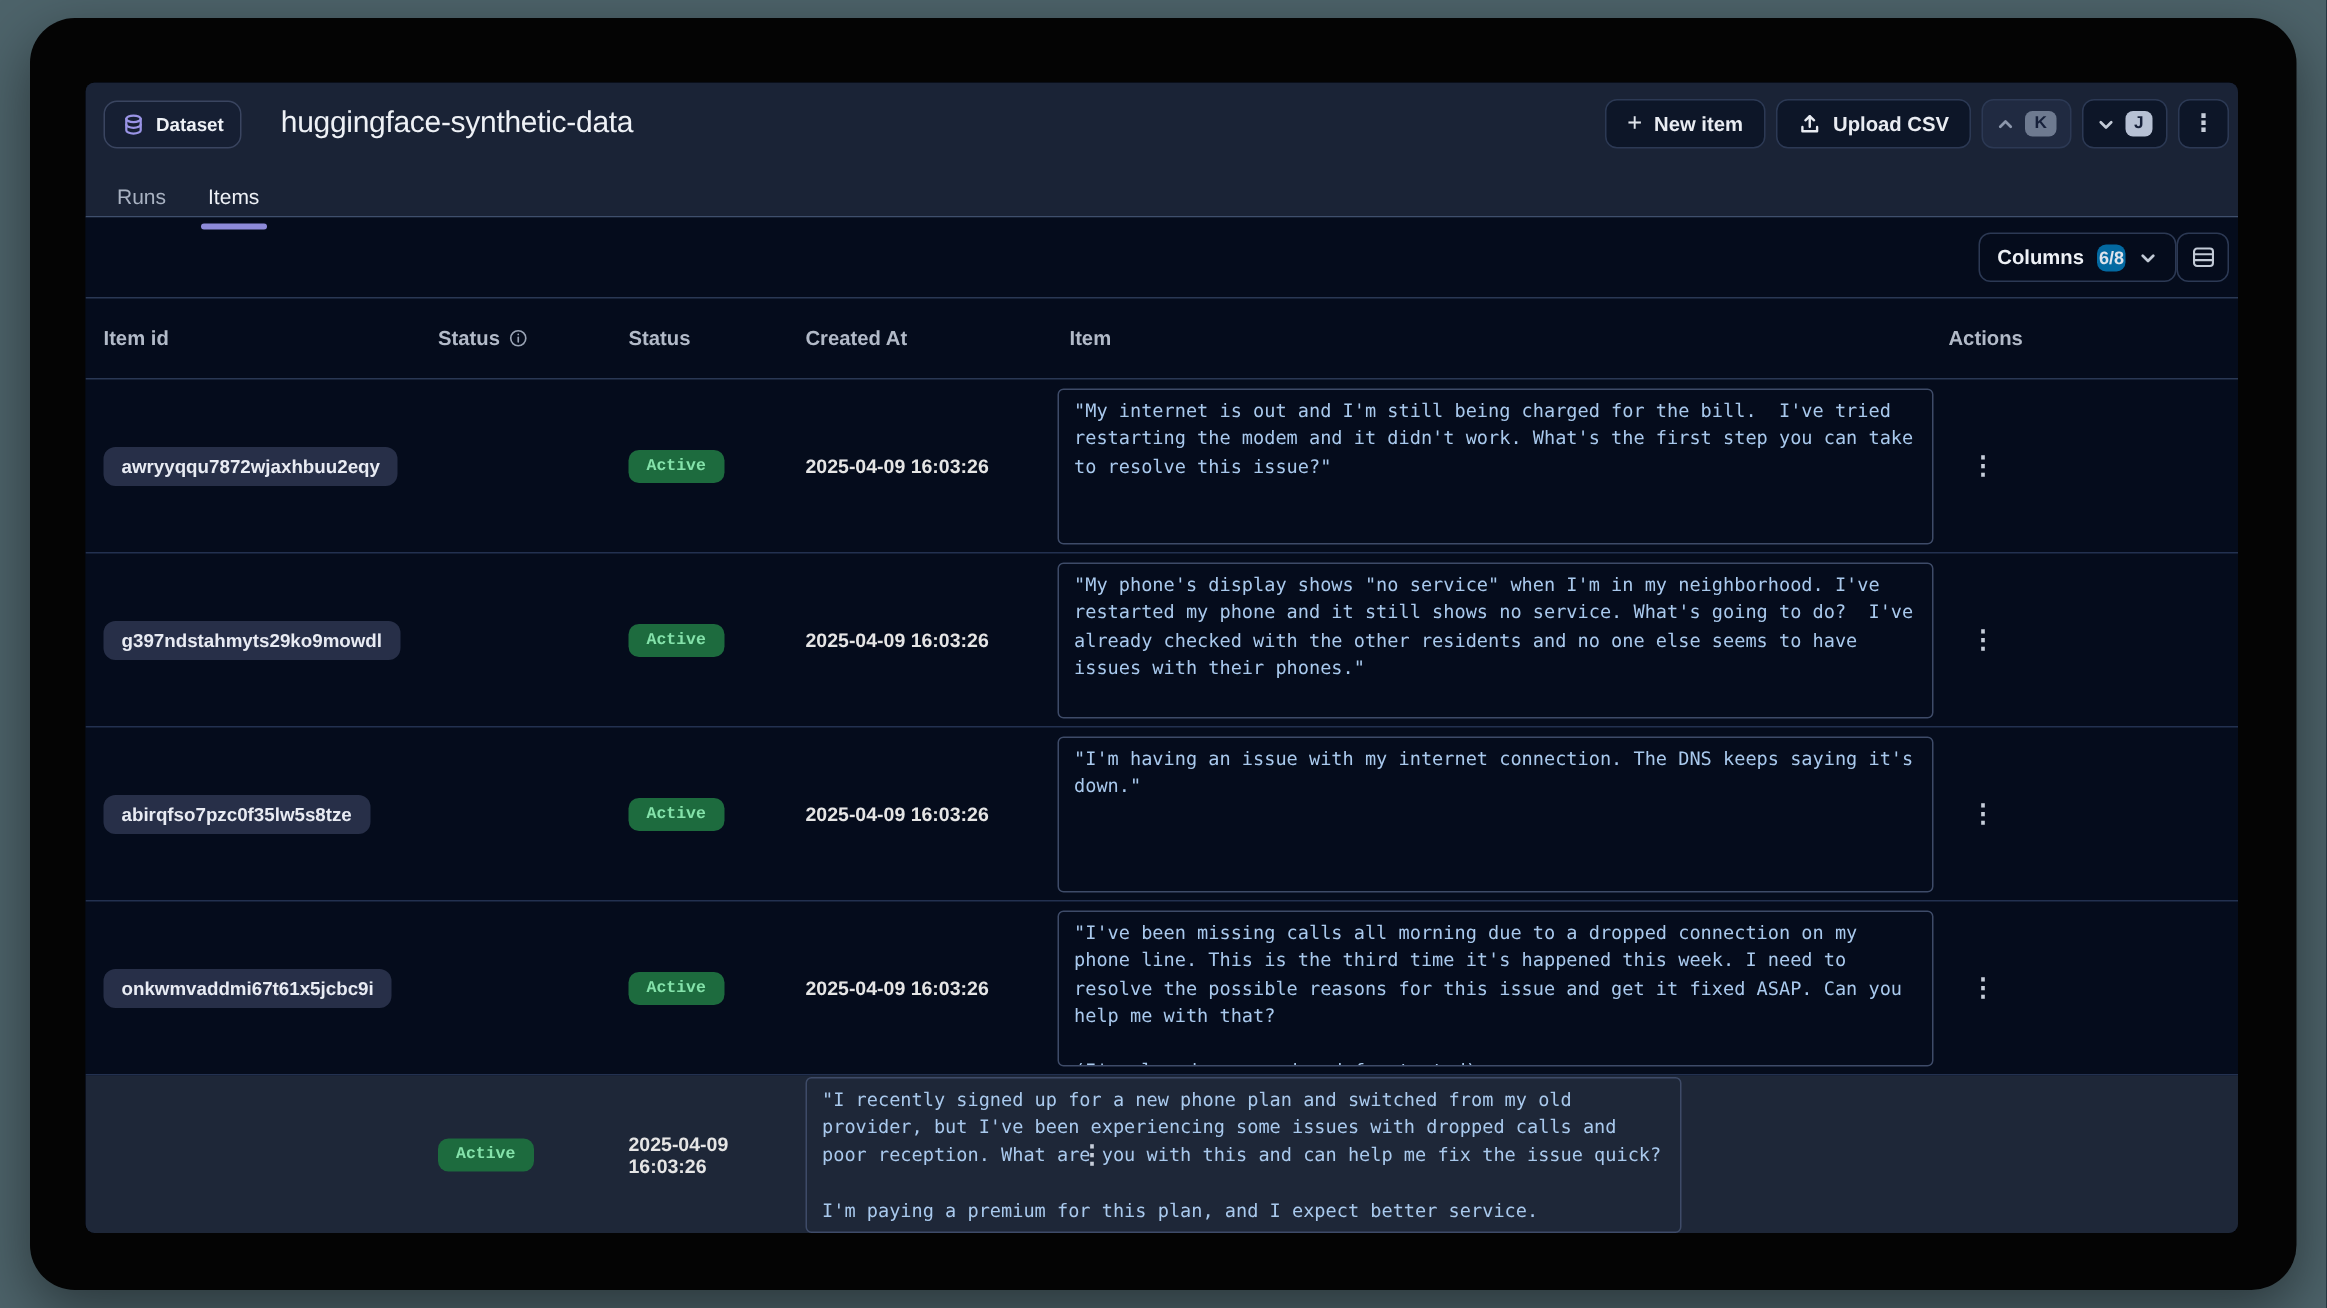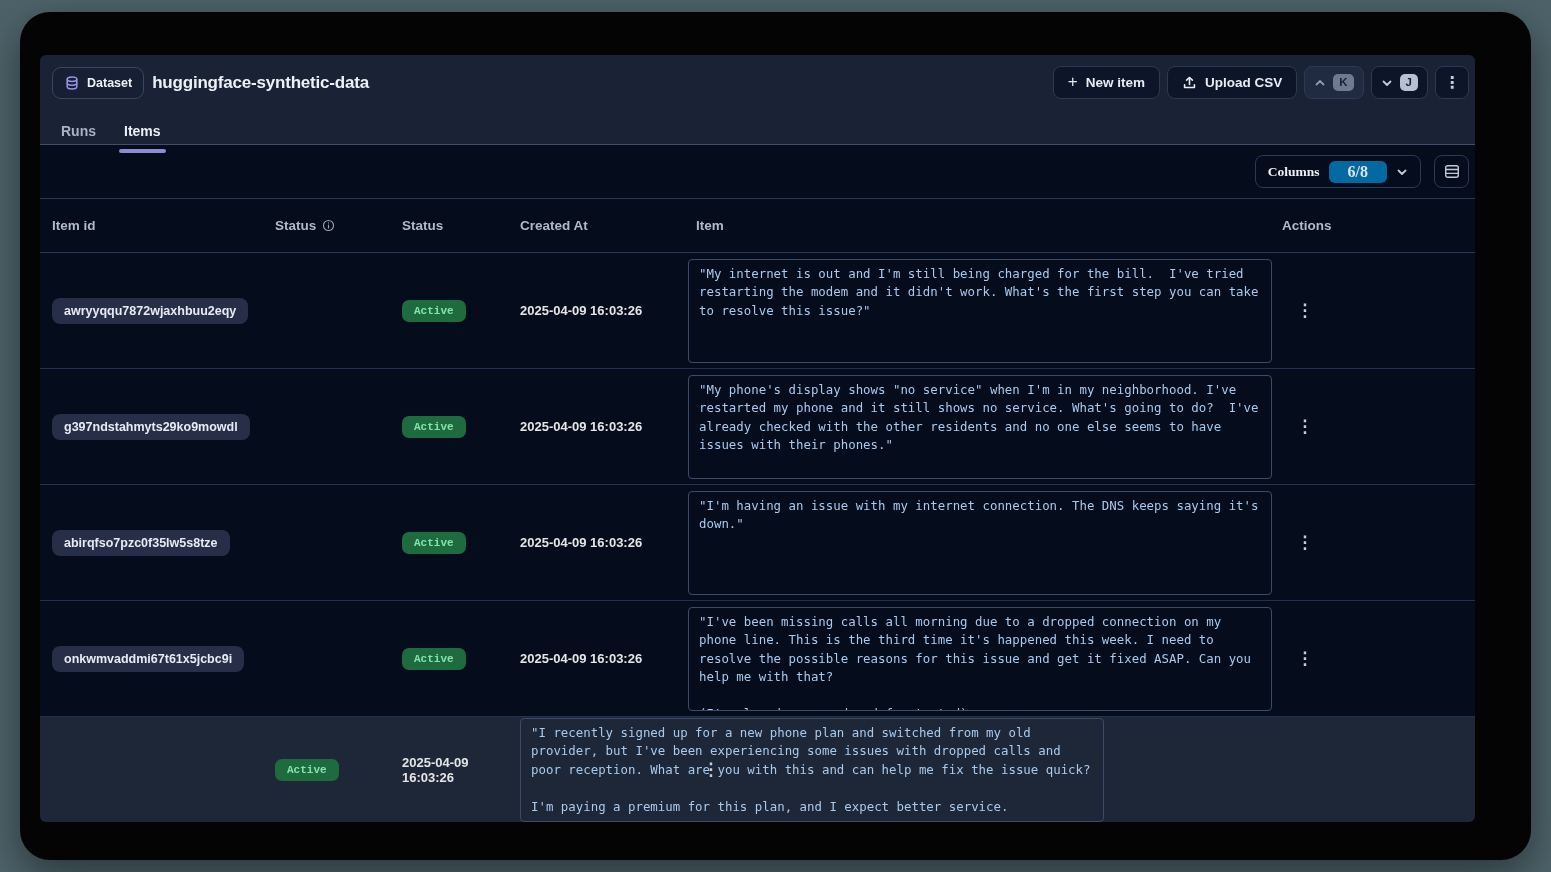--- a/index.html
+++ b/index.html
@@ -18,52 +18,52 @@
     --pill-bg:#272f48;
     --green-bg:#1d6b3e;
     --green-txt:#84e2aa;
     --mono-txt:#a9c9ed;
     --box-border:#3e4b68;
   }
   *{box-sizing:border-box;margin:0;padding:0;}
   html,body{width:1551px;height:872px;overflow:hidden;}
   body{background:var(--outer-bg);font-family:"Liberation Sans","DejaVu Sans",sans-serif;position:relative;}
   .frame{position:absolute;left:20px;top:12px;width:1511px;height:848px;background:var(--frame-bg);border-radius:30px;box-shadow:0 14px 40px rgba(0,0,0,.45);}
-  .app{position:absolute;left:40px;top:55px;width:1435px;height:767px;background:var(--app-bg);border-radius:6px;overflow:hidden;display:flex;flex-direction:column;}
+  .app{position:absolute;left:57px;top:55px;width:1435px;height:767px;background:var(--app-bg);border-radius:6px;overflow:hidden;display:flex;flex-direction:column;}
 
   
   .app-header{height:90px;background:var(--header-bg);padding:0 6px 0 12px;display:flex;flex-direction:column;border-bottom:1px solid #3f4f6c;flex:0 0 auto;}
   .header-top{display:flex;align-items:center;margin-top:11px;height:34px;}
   .dataset-badge{display:inline-flex;align-items:center;gap:7px;border:1px solid #3a4560;background:#161f33;border-radius:9px;padding:0 11px;height:32px;}
   .dataset-badge .lbl{font-size:12.5px;font-weight:700;color:var(--txt-bright);}
-  .page-title{margin-left:8px;font-size:17px;font-weight:700;color:var(--txt-bright);letter-spacing:-.2px;}
+  .page-title{margin-left:26px;font-size:20px;font-weight:400;color:var(--txt-bright);letter-spacing:-.2px;}
   .hdr-spacer{flex:1;}
   .hdr-actions{display:flex;gap:7px;align-items:center;}
   .btn{height:33px;border-radius:8px;border:1px solid var(--btn-border);background:var(--btn-bg);color:#e9ecf2;
        font-size:13.5px;font-weight:700;display:inline-flex;align-items:center;gap:8px;padding:0 14px;cursor:pointer;font-family:inherit;}
   .btn .plus{font-size:17px;font-weight:400;line-height:1;margin-top:-2px;color:#dfe4ec;}
   .btn.kbd-btn{padding:0 9px;gap:7px;}
   .btn.kbd-btn.dim{background:#202a41;}
   .kbd{border-radius:5px;padding:2px 6px;font-size:11.5px;font-weight:700;color:#16203a;line-height:1.2;}
   .kbd.k{background:#6e7a90;}
   .kbd.j{background:#b7c1d4;}
   .btn.icon-only{width:34px;justify-content:center;padding:0;}
   .kebab{font-size:16px;color:#c6cdd9;line-height:1;font-weight:700;}
 
   .tabs{margin-top:auto;display:flex;gap:18px;padding-left:4px;}
-  .tab{font-size:14px;font-weight:700;color:var(--txt-dim);padding:0 5px 13px;position:relative;cursor:pointer;margin-top:24px;}
+  .tab{font-size:14px;font-weight:400;color:var(--txt-dim);padding:0 5px 13px;position:relative;cursor:pointer;margin-top:24px;}
   .tab.active{color:var(--txt-bright);}
   .tab.active::after{content:"";position:absolute;left:0;right:0;bottom:-1px;height:4px;background:var(--accent-purple);border-radius:2px;}
 
   
   .table-zone{flex:1;background:#050c1c;display:flex;flex-direction:column;min-height:0;}
-  .toolbar{height:53px;display:flex;justify-content:flex-end;align-items:flex-start;gap:13px;padding:10px 6px 0 0;flex:0 0 auto;font-family:Liberation Serif, serif;}
+  .toolbar{height:53px;display:flex;justify-content:flex-end;align-items:flex-start;padding:10px 6px 0 0;flex:0 0 auto;}
   .columns-btn{height:33px;border:1px solid var(--btn-border);background:transparent;border-radius:8px;display:inline-flex;align-items:center;gap:9px;padding:0 12px;cursor:pointer;font-family:inherit;}
   .columns-btn .lbl{font-size:13.5px;font-weight:700;color:var(--txt-bright);}
-  .count-badge{background:#0369a1;border-radius:6px;padding:2px 19px;font-size:16px;font-weight:700;color:#dde3ec;}
+  .count-badge{background:#0369a1;border-radius:6px;padding:2px 1px;font-size:12px;font-weight:700;color:#dde3ec;}
   .rowsize-btn{width:35px;height:33px;border:1px solid var(--btn-border);background:transparent;border-radius:8px;display:inline-flex;align-items:center;justify-content:center;cursor:pointer;}
 
   .grid-row{display:grid;grid-template-columns:223px 127px 118px 168px 594px 1fr;padding-left:12px;align-items:center;}
   .thead{height:55px;border-top:1px solid #2a3854;border-bottom:1px solid #2a3854;color:var(--thead-txt);font-size:13.5px;font-weight:700;flex:0 0 auto;}
   .th{display:flex;align-items:center;gap:6px;}
   .th.input-h{padding-left:8px;}
   .tbody{flex:1;display:flex;flex-direction:column;min-height:0;}
   .trow{height:116px;border-bottom:1px solid var(--row-border);flex:0 0 auto;cursor:pointer;}
   .trow.last{flex:1;border-bottom:none;background:#1e2738;}
   .id-pill{display:inline-block;background:var(--pill-bg);border-radius:8px;padding:6px 12px;font-size:12.5px;font-weight:700;color:#e8ebf3;}

